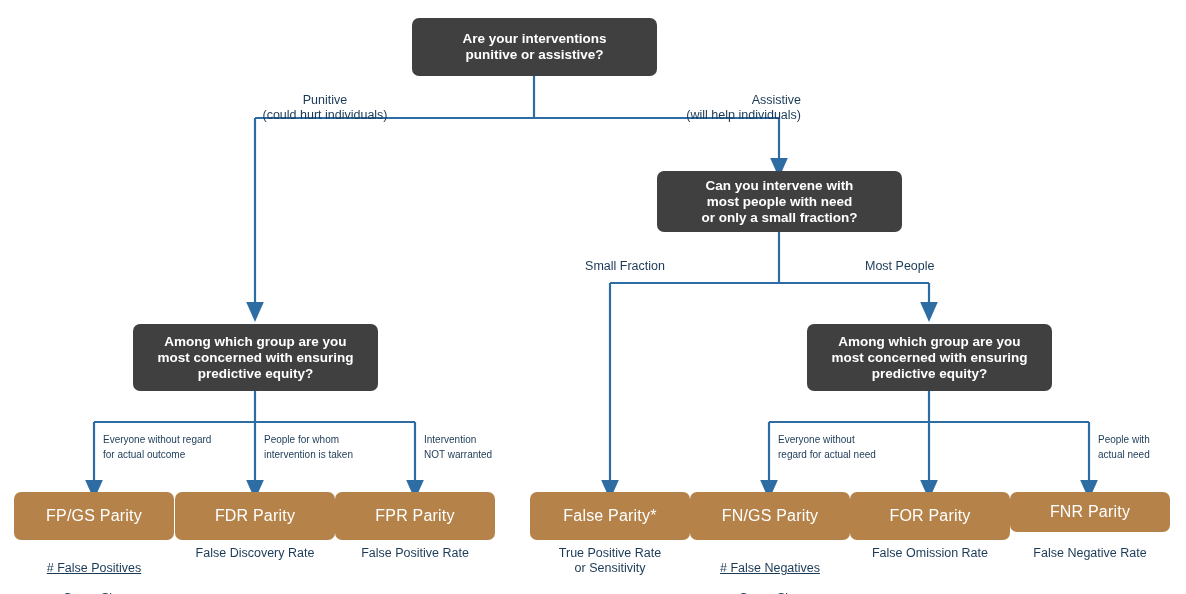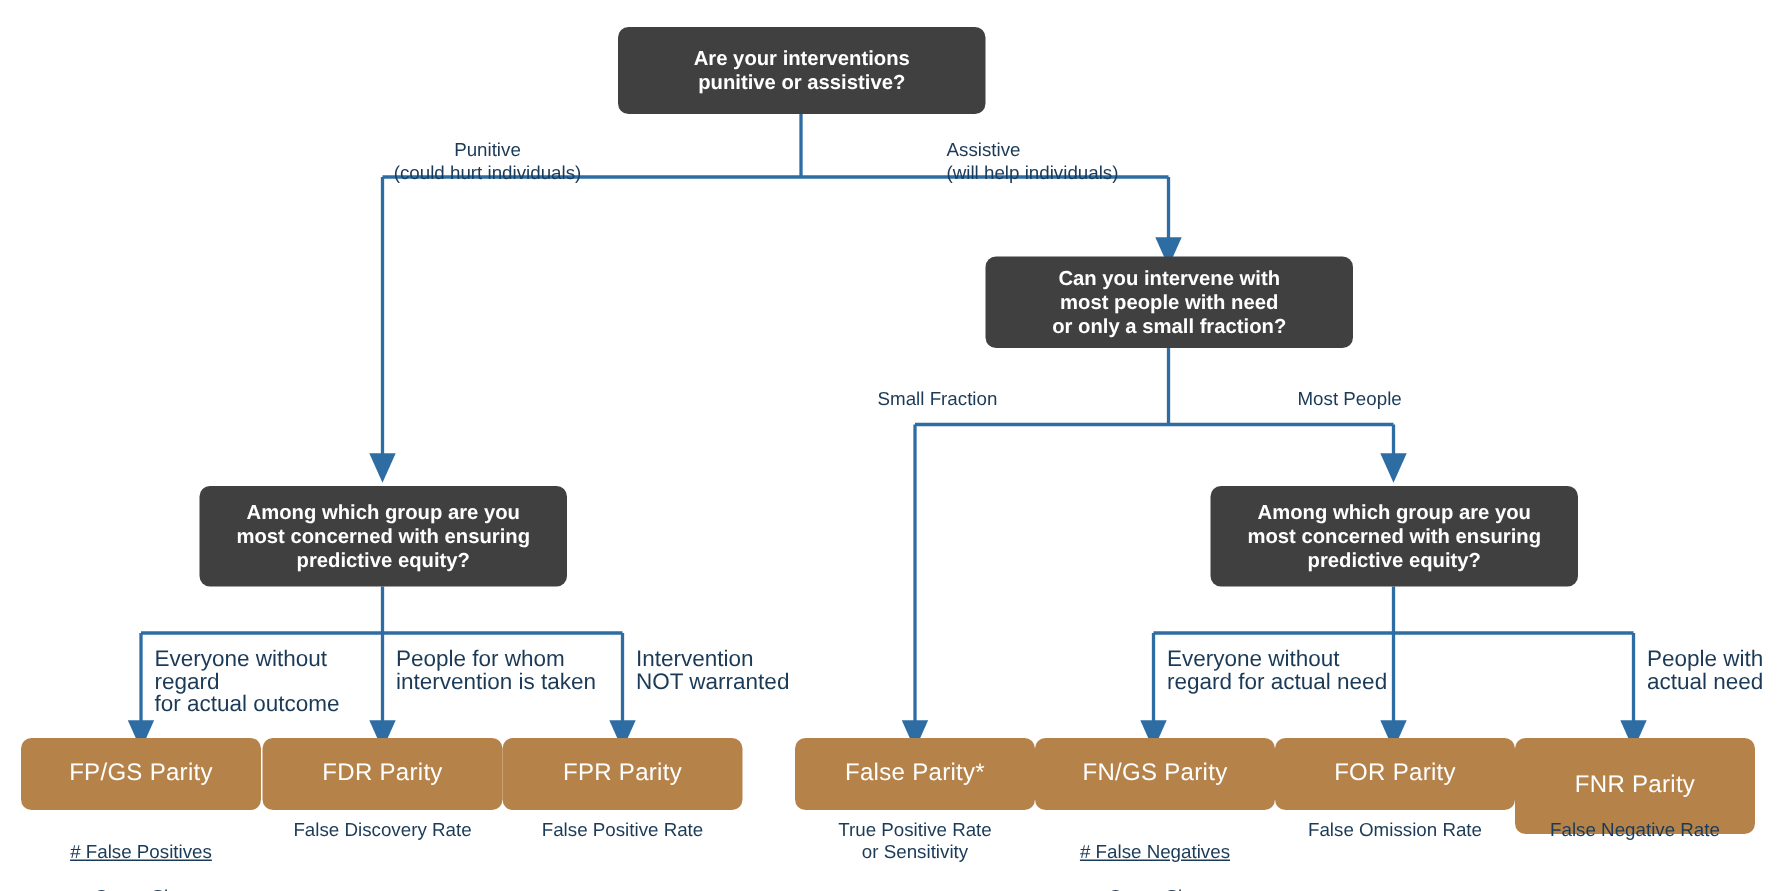--- a/index.html
+++ b/index.html
@@ -58,21 +58,21 @@
   .edge-label {
     position: absolute;
     text-align: center;
     font-size: 12.5px;
     line-height: 15px;
     color: #1b3a57;
     white-space: pre-line;
   }
   .branch-label {
     position: absolute;
-    font-size: 15px;
+    font-size: 10px;
     line-height: 15px;
     color: #1b3a57;
     white-space: pre-line;
     text-align: left;
   }
   .leaf-caption {
     position: absolute;
     text-align: center;
     font-size: 12.5px;
     line-height: 15px;
@@ -146,21 +146,21 @@
   </div>
 
   <div class="node" style="left:807px; top:324px; width:245px; height:67px;">
     <span style="white-space:pre-line;">Among which group are you
 most concerned with ensuring
 predictive equity?</span>
   </div>
 
   <div class="edge-label" style="left:240px; top:93px; width:170px; text-align:center;">Punitive
 (could hurt individuals)</div>
-  <div class="edge-label" style="left:631px; top:93px; width:170px; text-align:left;">Assistive
+  <div class="edge-label" style="left:631px; top:93px; width:170px; text-align:right;">Assistive
 (will help individuals)</div>
   <div class="edge-label" style="left:560px; top:259px; width:130px; text-align:center;">Small Fraction</div>
   <div class="edge-label" style="left:865px; top:259px; width:130px; text-align:left;">Most People</div>
 
   <div class="branch-label" style="left:103px; top:432px; width:150px;">Everyone without regard
 for actual outcome</div>
   <div class="branch-label" style="left:264px; top:432px; width:150px;">People for whom
 intervention is taken</div>
   <div class="branch-label" style="left:424px; top:432px; width:150px;">Intervention
 NOT warranted</div>
@@ -181,21 +181,21 @@
   </div>
   <div class="leaf" style="left:530px; top:492px; width:160px; height:48px;">
     <span>False Parity*</span>
   </div>
   <div class="leaf" style="left:690px; top:492px; width:160px; height:48px;">
     <span>FN/GS Parity</span>
   </div>
   <div class="leaf" style="left:850px; top:492px; width:160px; height:48px;">
     <span>FOR Parity</span>
   </div>
-  <div class="leaf" style="left:1010px; top:492px; width:160px; height:64px;">
+  <div class="leaf" style="left:1010px; top:492px; width:160px; height:40px;">
     <span>FNR Parity</span>
   </div>
 
   <div class="leaf-caption" style="left:14px; top:546px; width:160px;">
     <span class="ul"># False Positives</span><br>
     <span>Group Size</span>
   </div>
   <div class="leaf-caption" style="left:175px; top:546px; width:160px;">False Discovery Rate</div>
   <div class="leaf-caption" style="left:335px; top:546px; width:160px;">False Positive Rate</div>
   <div class="leaf-caption" style="left:530px; top:546px; width:160px;">True Positive Rate

